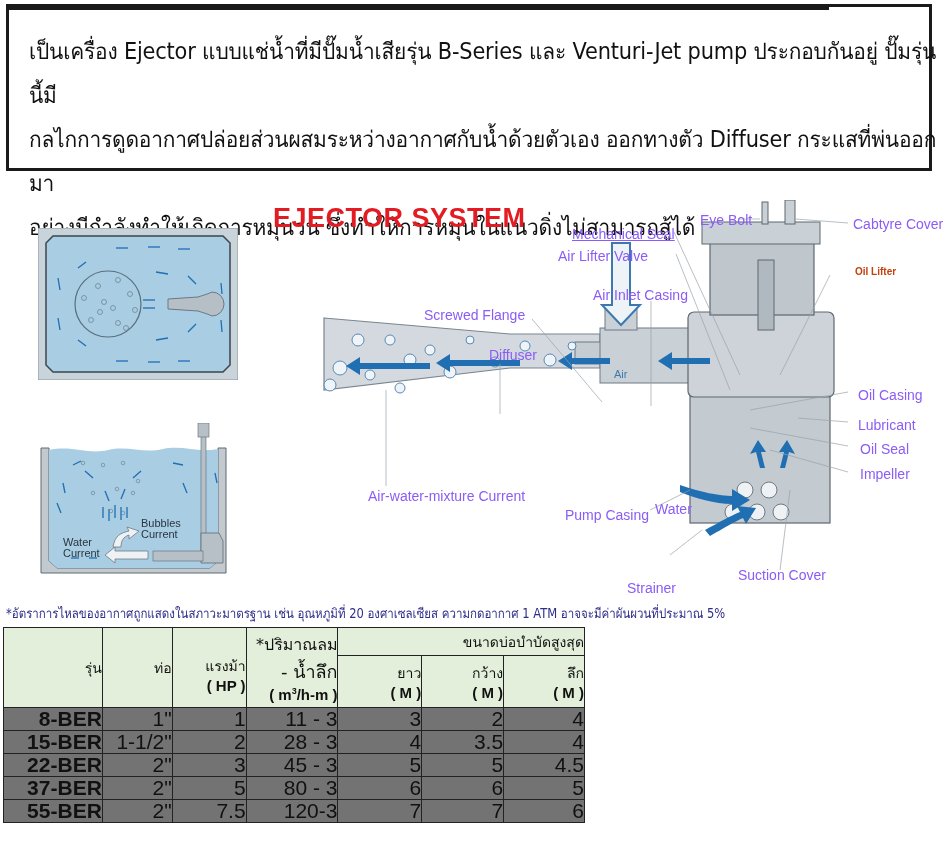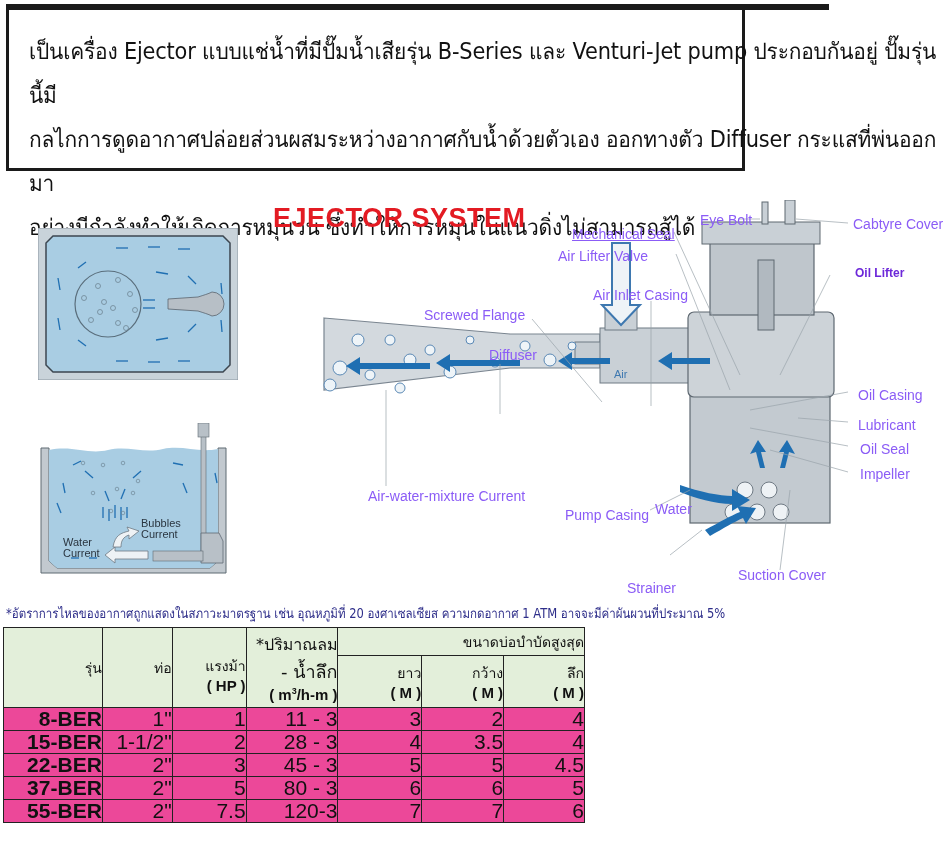--- a/index.html
+++ b/index.html
@@ -1,28 +1,28 @@
 <!DOCTYPE html>
 <html><head>
 <meta charset="utf-8">
 <style>
   html,body{margin:0;padding:0;background:#ffffff;}
   body{width:947px;height:843px;position:relative;overflow:hidden;font-family:"Liberation Sans",sans-serif;color:#111;}
-  .intro-box{position:absolute;left:6px;top:4px;width:739px;height:167px;border:3px solid #1a1a1a;box-sizing:border-box;background:#fff;}
+  .intro-box{position:absolute;left:6px;top:4px;width:926px;height:167px;border:3px solid #1a1a1a;box-sizing:border-box;background:#fff;}
   .intro-box .topline{position:absolute;left:0;top:-3px;width:820px;height:6px;background:#1a1a1a;}
   .intro-text{position:absolute;left:20px;top:22px;right:12px;font-size:22.5px;line-height:44px;color:#111;letter-spacing:-0.2px;font-family:"DejaVu Sans",sans-serif;transform:scaleX(0.93);transform-origin:left top;width:980px;}
   .title{position:absolute;left:273px;top:203px;font-size:27px;font-weight:bold;color:#e31b23;letter-spacing:0.5px;}
   .label{position:absolute;font-size:14px;color:#8b5cf6;white-space:nowrap;}
-  .label.oil-lifter{color:#6d28d9;font-weight:bold;font-size:12px;}
+  .label.oil-lifter{color:#c2410c;font-weight:bold;font-size:10px;}
   .panel{position:absolute;}
   .note{position:absolute;left:6px;top:603px;font-size:13.4px;color:#2e2e8a;white-space:nowrap;font-family:"DejaVu Sans",sans-serif;transform:scaleX(0.86);transform-origin:left top;}
   table.spec{position:absolute;left:3px;top:627px;border-collapse:collapse;width:582px;}
   table.spec td, table.spec th{border:1.5px solid #222;text-align:right;padding:0;}
   table.spec th{background:#e3efda;font-weight:normal;font-family:"DejaVu Sans",sans-serif;color:#111;}
-  table.spec td{font-size:21px;height:22px;line-height:22px;background:#ec4899;}
+  table.spec td{font-size:21px;height:22px;line-height:22px;background:#737373;}
   table.spec td.model{font-weight:bold;font-size:21px;}
   .th-big{font-size:14px;}
   .th-small{font-size:15px;font-weight:bold;font-family:Liberation Sans, sans-serif;}
   svg text{font-family:"Liberation Sans",sans-serif;}
 </style>
 </head>
 <body>
 
 <div class="intro-box">
   <div class="topline"></div>

